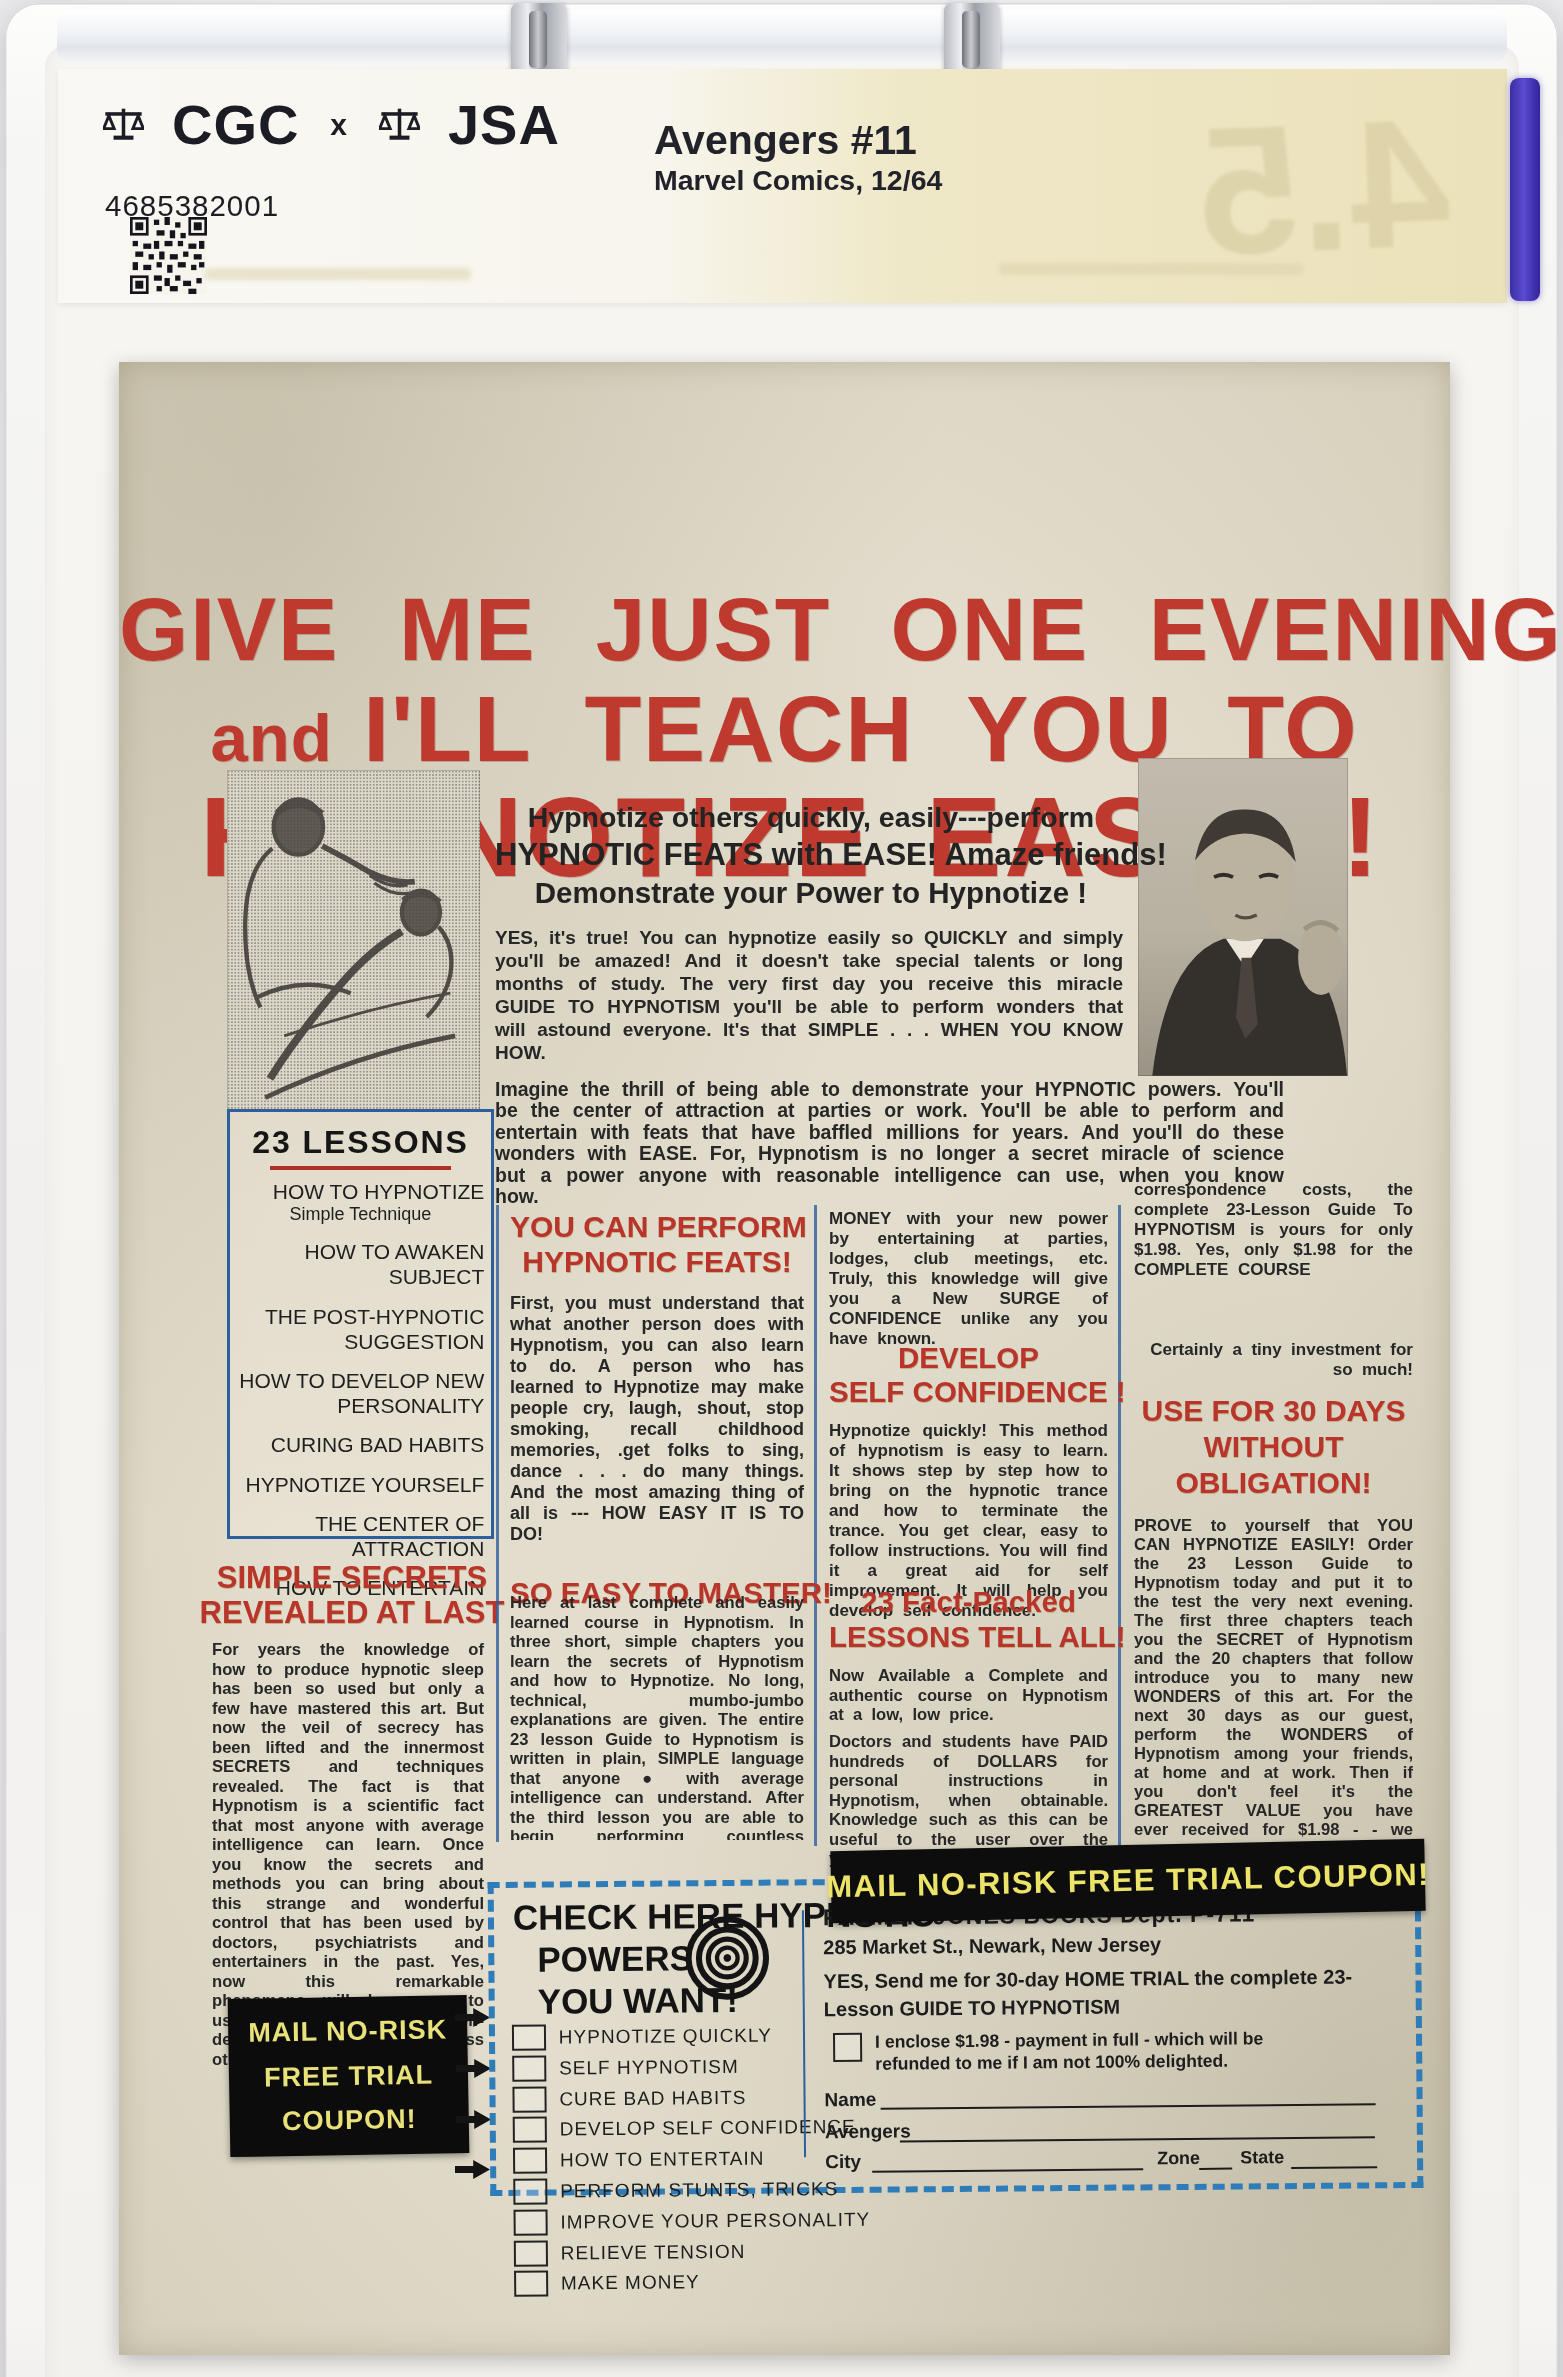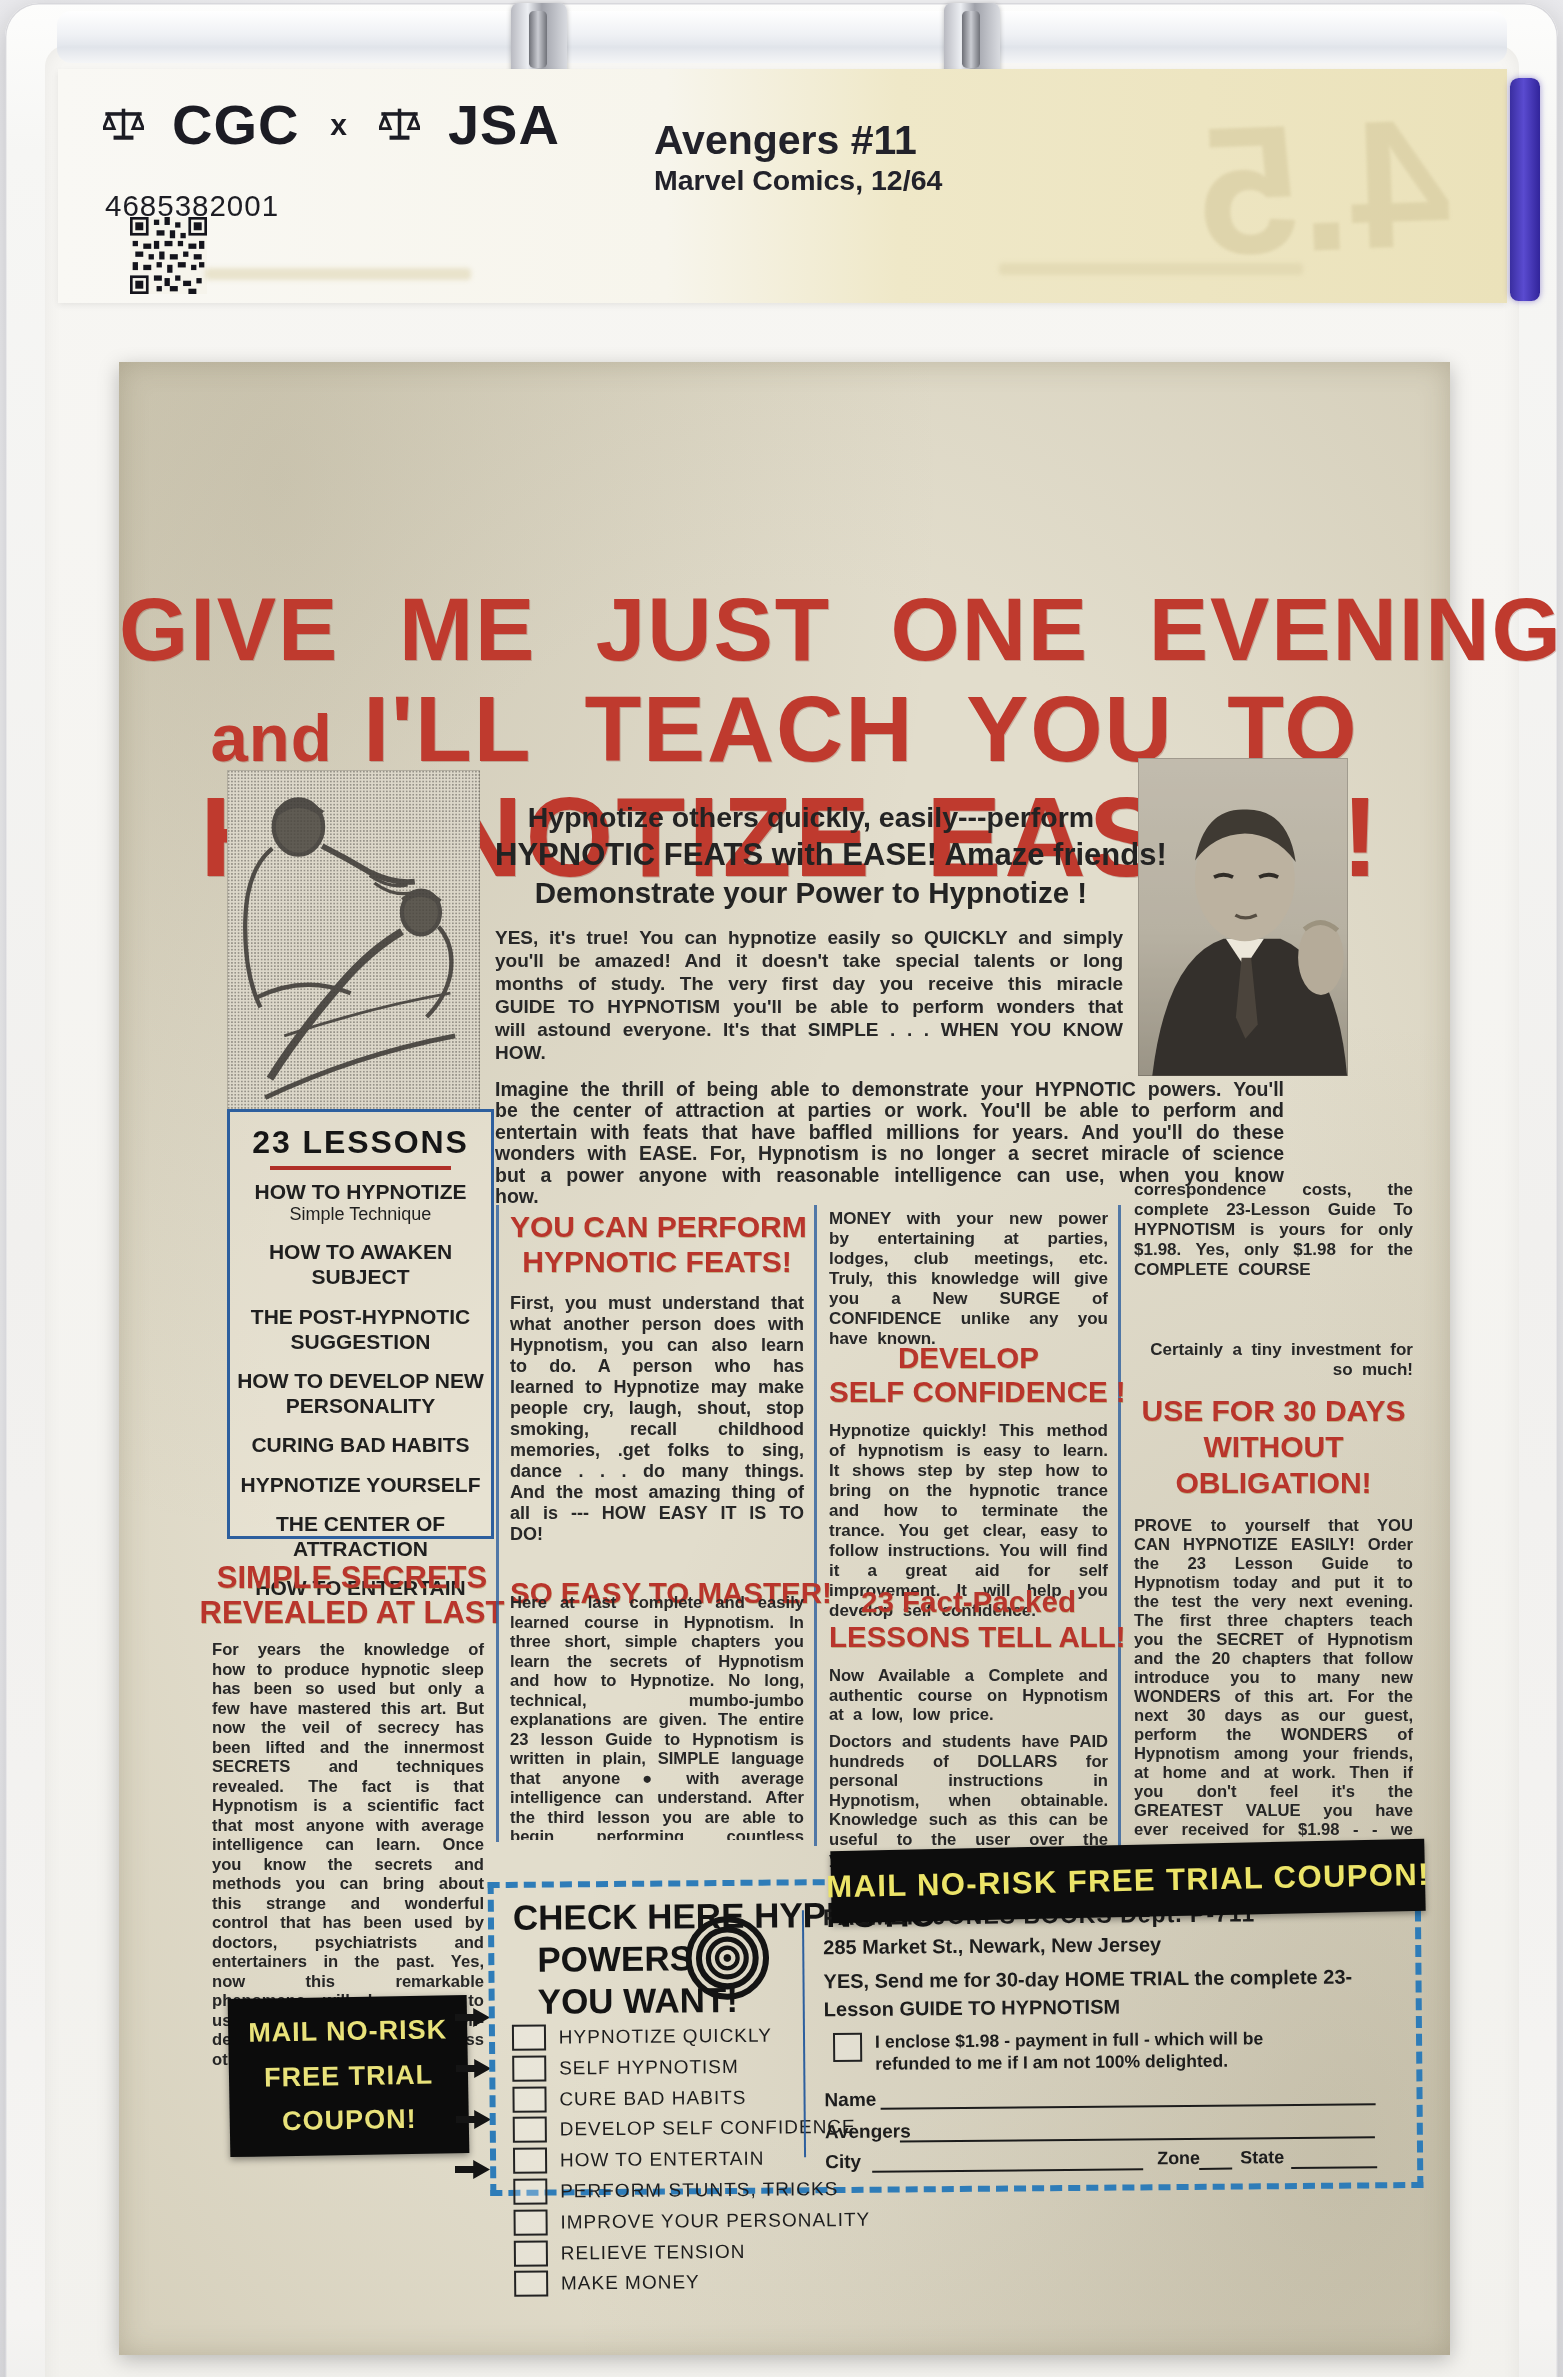--- a/index.html
+++ b/index.html
@@ -41,21 +41,21 @@
           radial-gradient(ellipse at 12% 6%, rgba(120,110,80,.18), transparent 40%),
           radial-gradient(ellipse at 92% 90%, rgba(110,100,70,.20), transparent 45%),
           radial-gradient(ellipse at 50% 50%, #e2ddcc 55%, #d6d0bc 100%);
         box-shadow:0 4.8px 19px rgba(0,0,0,.25), 0 0 28.5px rgba(90,80,50,.25) inset;}
   .h-main{font-weight:bold;color:#bf3a2e;text-shadow:1px 1px 0 rgba(120,30,20,.25);white-space:nowrap;}
   .subb{font-weight:bold;color:#232323;text-align:center;white-space:nowrap;}
   .para{color:#272727;text-align:justify;word-spacing:.28em;}
   .colh{font-weight:bold;color:#b9352c;text-align:center;white-space:nowrap;text-shadow:0.5px 0.5px 0 rgba(150,120,40,.4);}
   .vrule{width:2.9px;background:#2d5f9e;opacity:.8;}
   .lessonbox{border:3.3px solid #2d5f9e;background:rgba(240,236,222,.35);}
-  .lesson-t{font-weight:bold;color:#1f1f1f;text-align:center;font-size:21px;line-height:25px;}
+  .lesson-t{font-weight:normal;color:#1f1f1f;text-align:right;font-size:21px;line-height:25px;}
   .lesson-s{color:#1f1f1f;text-align:center;font-size:18px;line-height:21px;}
   .blackbox{background:#0c0c0c;box-shadow:0 2.9px 7.6px rgba(0,0,0,.4);display:flex;flex-direction:column;justify-content:center;gap:13.3px;}
   .blackbox div{color:#e9e27a;font-weight:bold;font-size:27px;text-align:center;letter-spacing:1px;}
   .arrow{width:35px;height:19px;background:#141414;
          clip-path:polygon(0 32%,52% 32%,52% 0,100% 50%,52% 100%,52% 68%,0 68%);}
   .coupon{border:6.2px dashed #2e7cb8;}
   .banner{background:#0d0d0d;display:flex;align-items:center;justify-content:center;box-shadow:0 2.9px 6.7px rgba(0,0,0,.35);}
   .banner span{color:#ece468;font-weight:bold;font-size:31px;letter-spacing:1.4px;white-space:nowrap;}
   .checktitle{font-weight:bold;color:#141414;font-size:35px;line-height:42px;white-space:nowrap;}
   .cbx{width:29.5px;height:22px;border:2.4px solid #222;background:rgba(255,255,255,.25);}

